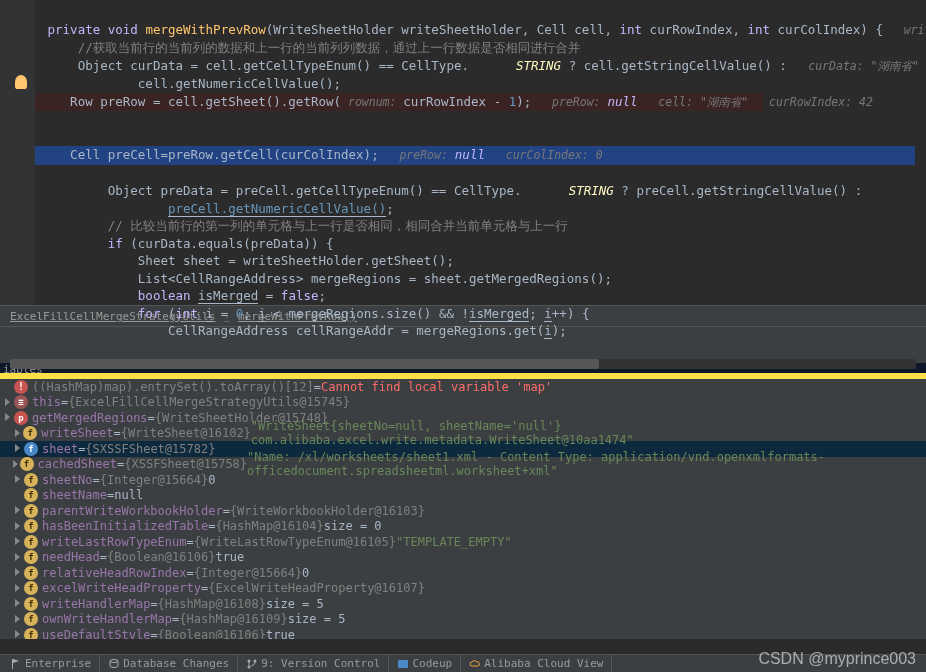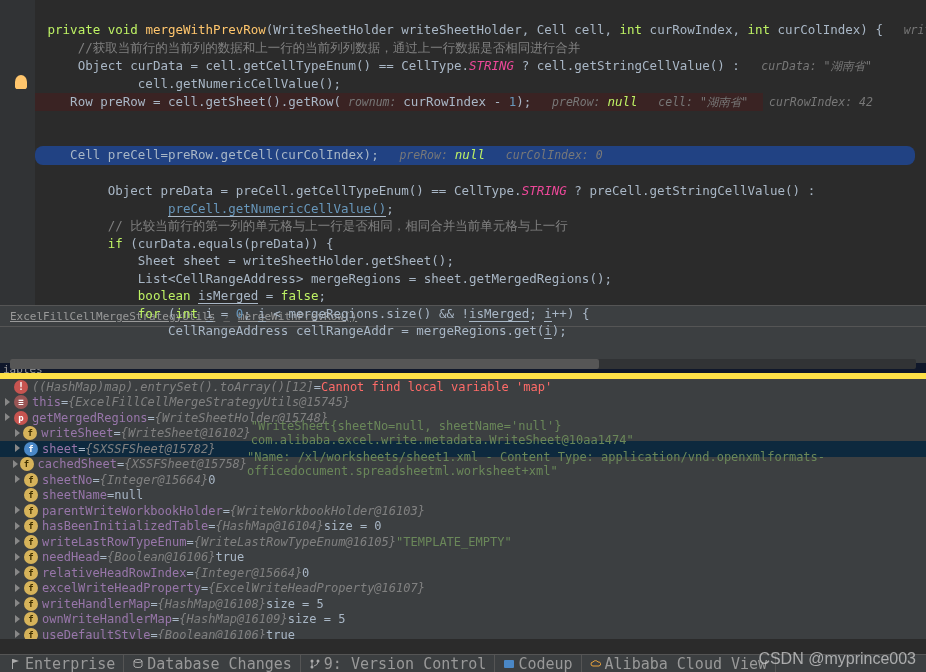--- a/index.html
+++ b/index.html
@@ -1,28 +1,28 @@
 <!DOCTYPE html>
 <html><head>
 <meta charset="utf-8">
 <style>
 * { margin: 0; padding: 0; box-sizing: border-box; }
 body { font-family: Consolas, monospace; font-size: 12px; background: #2b2b2b; color: #a9b7c6; width: 926px; height: 672px; overflow: hidden; position: relative; }
 .editor { height: 305px; position: relative; background: #2b2b2b; }
 .gutter { position: absolute; left: 0; top: 0; width: 35px; height: 100%; background: #313335; }
 .bulb { position: absolute; left: 15px; top: 75px; width: 12px; height: 14px; background: #ffc66d; border-radius: 50% 50% 20% 20%; }
 .code { padding-left: 40px; padding-top: 3px; line-height: 17.5px; font-size: 12.5px; white-space: pre; }
-.kw { color: #bef264; }
+.kw { color: #c4b5fd; }
 .method { color: #ffc66d; }
 .comment { color: #808080; }
-.field { color: #ec4899; font-style: italic; }
+.field { color: #fef9c3; font-style: italic; margin-left: 47px; }
 .num { color: #6897bb; }
 .hint { color: #787878; font-style: italic; font-size: 11.5px; }
 .underline { border-bottom: 1px solid #a9b7c6; }
-.hl-line { background: #214283; display: block; margin-left: -5px; padding-left: 5px; width: 880px; border-radius: 8px; }
+.hl-line { background: #214283; display: block; margin-left: -5px; padding-left: 5px; width: 880px; }
 .err-line { background: #3a2323; display: block; margin-left: -5px; padding-left: 5px; width: 728px; }
 .scroll-h { height: 10px; background: #313335; margin-left: 10px; margin-right: 10px; margin-top: 2px; border-radius: 2px; }
 .scroll-thumb { height: 100%; width: 65%; background: #565656; border-radius: 2px; }
 .breadcrumb { height: 22px; background: #3c3f41; border-top: 1px solid #555; border-bottom: 1px solid #555; display: flex; align-items: center; padding-left: 6px; font-size: 11px; color: #999; }
 .breadcrumb span { padding: 0 4px; text-decoration: underline; }
 .chev { color: #666; }
 .spacer { height: 36px; background: #3c3f41; }
 .vars-header { height: 16px; background: #0f172a; padding-left: 3px; font-size: 11px; color: #999; border-bottom: 6px solid #fde047; }
 .vars { background: #3c3f41; height: 260px; overflow: hidden; font-size: 12px; }
 .var-row { display: flex; align-items: center; height: 15.5px; padding-left: 3px; }
@@ -31,26 +31,26 @@
 .expand::before { content: ''; position: absolute; width: 0; height: 0; border-top: 4px solid transparent; border-bottom: 4px solid transparent; border-left: 5px solid #888; top: 0; left: 2px; }
 .nodot { width: 11px; }
 .badge { width: 14px; height: 14px; border-radius: 50%; display: inline-flex; align-items: center; justify-content: center; font-size: 9px; font-weight: bold; margin-right: 4px; flex-shrink: 0; }
 .b-p { background: #c75450; color: #fff; }
 .b-f { background: #d6b35a; color: #403000; }
 .b-foo { background: #4a88c7; color: #fff; }
 .b-err { background: #c75450; color: #fff; font-size: 10px; }
 .b-misc { background: #955; color: #fff; }
 .var-name { color: #9876aa; }
 .var-eq { color: #a9b7c6; }
-.var-val { color: #808080; font-style: italic; }
+.var-val { color: #808080; }
 .var-err { color: #ff6b68; }
 .var-str { color: #6a8759; }
 .indent { display: inline-block; }
 .i1 { width: 10px; }
-.statusbar { position: absolute; bottom: 0; left: 0; right: 0; height: 18px; background: #3c3f41; border-top: 1px solid #555; display: flex; align-items: center; font-size: 15px; color: #999; padding-left: 2px; }
+.statusbar { position: absolute; bottom: 0; left: 0; right: 0; height: 18px; background: #3c3f41; border-top: 1px solid #555; display: flex; align-items: center; font-size: 11px; color: #999; padding-left: 2px; }
 .sb-item { display: flex; align-items: center; padding: 0 8px; border-right: 1px solid #555; height: 100%; gap: 3px; }
 .sb-icon { width: 12px; height: 12px; }
 .watermark { position: absolute; bottom: 4px; right: 10px; font-size: 16px; color: rgba(220,220,220,0.7); font-family: Arial; font-weight: 500; pointer-events: none; }
 </style>
 </head>
 <body>
 
 <div class="editor">
   <div class="gutter">
     <div class="bulb"></div>

